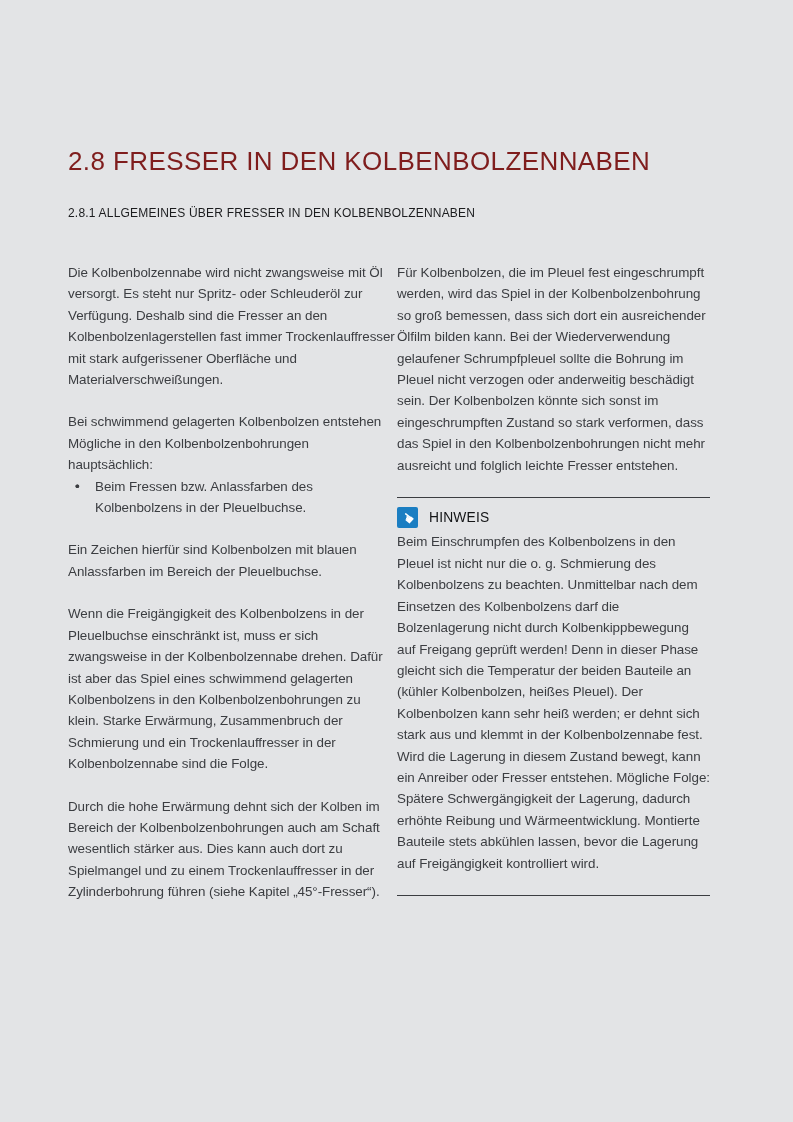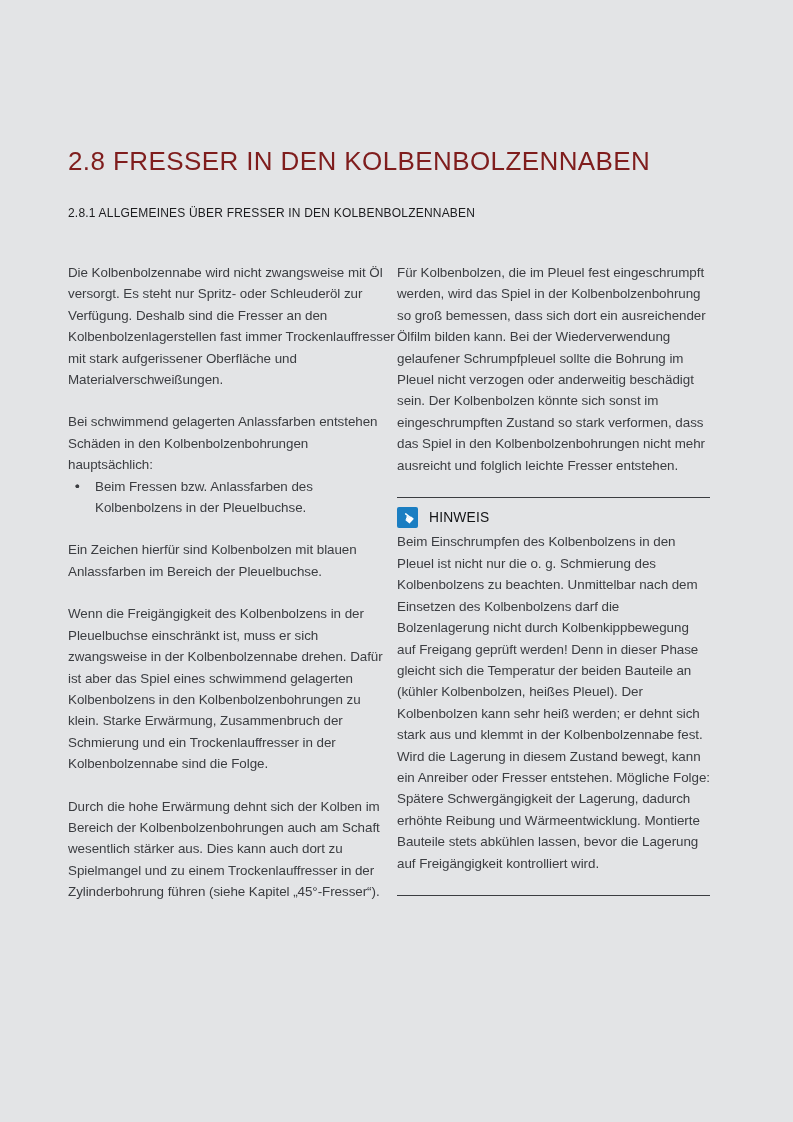--- a/index.html
+++ b/index.html
@@ -92,21 +92,21 @@
 </style>
 </head>
 <body>
 
 <h1 class="page-title">2.8 FRESSER IN DEN KOLBENBOLZENNABEN</h1>
 
 <h2 class="sub-title">2.8.1 ALLGEMEINES ÜBER FRESSER IN DEN KOLBENBOLZENNABEN</h2>
 
 <div class="col col-left">
   <p>Die Kolbenbolzennabe wird nicht zwangsweise mit Öl versorgt. Es steht nur Spritz- oder Schleuderöl zur Verfügung. Deshalb sind die Fresser an den Kolbenbolzenlagerstellen fast immer Trockenlauffresser mit stark aufgerissener Oberfläche und Materialverschweißungen.</p>
-  <p style="margin-bottom:0">Bei schwimmend gelagerten Anlassfarben entstehen Schäden in den Kolbenbolzenbohrungen hauptsächlich:</p>
+  <p style="margin-bottom:0">Bei schwimmend gelagerten Kolbenbolzen entstehen Mögliche in den Kolbenbolzenbohrungen hauptsächlich:</p>
   <ul class="bullet-list">
     <li>
       <span class="bullet-dot">•</span>
     </li>
     <li>
       <span class="bullet-dot">•</span>
       <span>Beim Fressen bzw. Anlassfarben des Kolbenbolzens in der Pleuelbuchse.</span>
     </li>
   </ul>
   <p>Ein Zeichen hierfür sind Kolbenbolzen mit blauen Anlassfarben im Bereich der Pleuelbuchse.</p>

